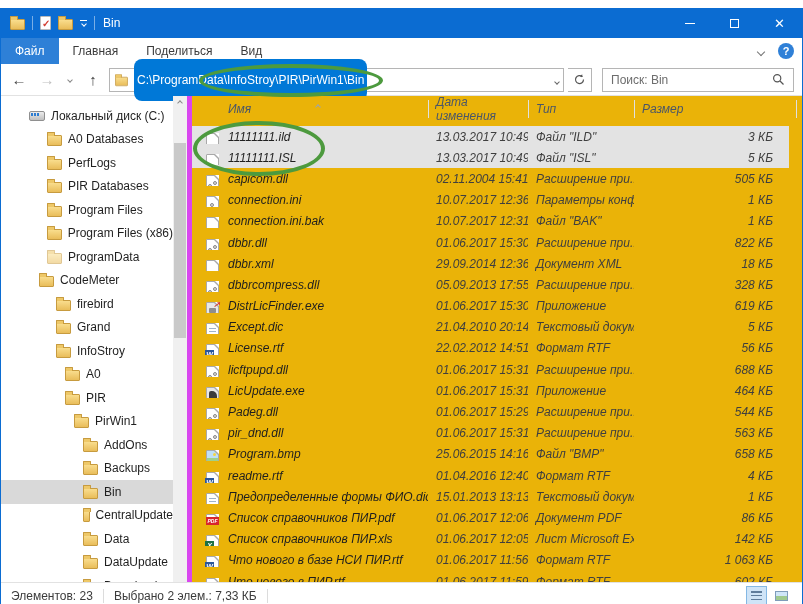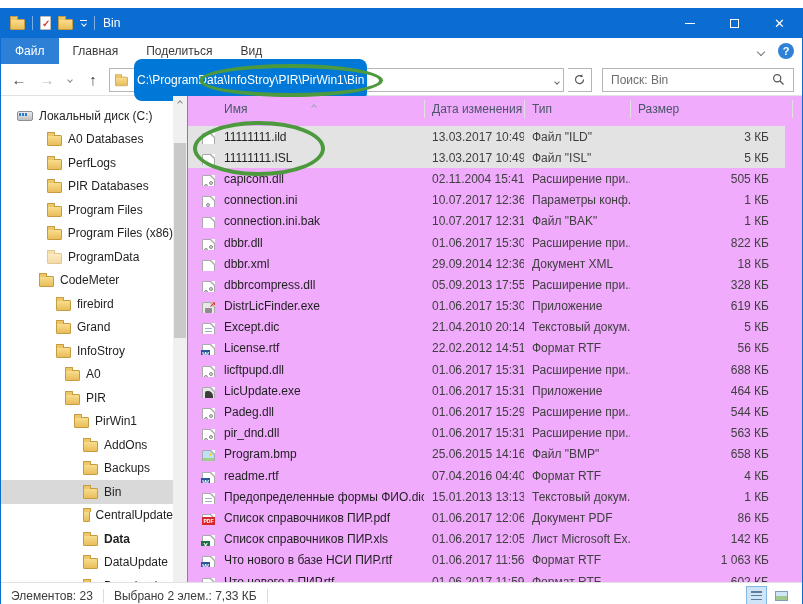--- a/index.html
+++ b/index.html
@@ -51,21 +51,21 @@
   .main{ flex:1; display:flex; overflow:hidden; position:relative;}
   .sidebar{ width:172px; flex:none; overflow:hidden; padding-top:8px;}
   .side-item{ height:23.5px; display:flex; align-items:center; gap:6px; white-space:nowrap; color:#1f1f1f; cursor:default;}
   .side-item.sel{ background:#d9d9d9;}
   .side-item .lbl{ font-size:12px;}
   .sb-scroll{ width:14px; flex:none; background:#f0f0f0; position:relative;}
   .sb-thumb{ position:absolute; left:1px; width:12px; background:#c9c9c9;}
   .sb-arrow{ position:absolute; left:0; top:0; width:14px; height:14px; display:flex; align-items:center; justify-content:center; color:#8a8a8a;}
   .sb-arrow .chev{ width:4px; height:4px; border-width:1.5px;}
   
-  .filelist{ flex:1; border-left:1px solid #d946ef; position:relative; overflow:hidden; background:#f0abfc;}
+  .filelist{ flex:1; border-left:5px solid #d946ef; position:relative; overflow:hidden; background:#eab308;font-style:italic;}
   .list-header{ height:26px; display:flex; align-items:center; color:#4a5668; position:relative;}
   .hcell{ padding-left:8px; position:relative; height:100%; display:flex; align-items:center;}
   .hcell.name{ padding-left:36px;}
   .hdiv{ position:absolute; top:4px; bottom:4px; width:1px; background:#e0e0e0;}
   .sort-chev{ position:absolute; left:124px; top:2px; color:#9aa4b0;}
   .sort-chev .chev{ width:4px; height:4px; border-width:1px;}
   .rows{ padding-top:4px;}
   .frow{ width:597px; height:21.2px; display:flex; align-items:center;}
   .frow.sel{ background:#e3e3e3;}
   .fcell{ padding-left:8px; white-space:nowrap; overflow:hidden; color:#3f3f3f;}
@@ -165,21 +165,21 @@
         <svg class="mag-svg" width="13" height="13" viewBox="0 0 13 13">
           <circle cx="5.2" cy="5.2" r="3.6" fill="none" stroke="#555" stroke-width="1.2"></circle>
           <line x1="8" y1="8" x2="11.5" y2="11.5" stroke="#555" stroke-width="1.2"></line>
         </svg>
       </span>
     </div>
   </div>
 
   <div class="main">
     <div class="sidebar" id="sidebar">
-        <div class="side-item" style="padding-left: 16px;">
+        <div class="side-item" style="padding-left: 28px;">
           <span class="drive-ic"></span>
           <span class="lbl">Локальный диск (C:)</span>
         </div>
         <div class="side-item" style="padding-left: 46px;">
           <span class="folder-ic"></span>
           <span class="lbl">A0 Databases</span>
         </div>
         <div class="side-item" style="padding-left: 46px;">
           <span class="folder-ic"></span>
           <span class="lbl">PerfLogs</span>
@@ -237,21 +237,21 @@
           <span class="lbl">Backups</span>
         </div>
         <div class="side-item sel" style="padding-left: 82px;">
           <span class="folder-ic"></span>
           <span class="lbl">Bin</span>
         </div>
         <div class="side-item" style="padding-left: 82px;">
           <span class="folder-ic"></span>
           <span class="lbl">CentralUpdate</span>
         </div>
-        <div class="side-item" style="padding-left: 82px; font-weight: bold;">
+        <div class="side-item" style="padding-left: 82px;">
           <span class="folder-ic"></span>
           <span class="lbl">Data</span>
         </div>
         <div class="side-item" style="padding-left: 82px;">
           <span class="folder-ic"></span>
           <span class="lbl">DataUpdate</span>
         </div>
         <div class="side-item" style="padding-left: 82px;">
           <span class="folder-ic"></span>
           <span class="lbl">Download</span>
@@ -405,21 +405,21 @@
           <div class="frow">
             <div class="fcell name"><span class="fic image"></span><span>Program.bmp</span></div>
             <div class="fcell date">25.06.2015 14:16</div>
             <div class="fcell type">Файл "BMP"</div>
             <div class="fcell size">658 КБ</div>
           </div>
           <div class="frow">
             <div class="fcell name"><span class="fic ">
                 <span class="blk" style="left: -2px; bottom: -1px; width: 9px; height: 9px; background: rgb(43, 87, 154); font-size: 7px;">W</span>
               </span><span>readme.rtf</span></div>
-            <div class="fcell date">07.04.2016 04:40</div>
+            <div class="fcell date">01.04.2016 12:40</div>
             <div class="fcell type">Формат RTF</div>
             <div class="fcell size">4 КБ</div>
           </div>
           <div class="frow">
             <div class="fcell name"><span class="fic ">
                 <span class="ln" style="top: 4px;"></span>
                 <span class="ln" style="top: 7px;"></span>
               </span><span>Предопределенные формы ФИО.dic</span></div>
             <div class="fcell date">15.01.2013 13:13</div>
             <div class="fcell type">Текстовый докум...</div>

